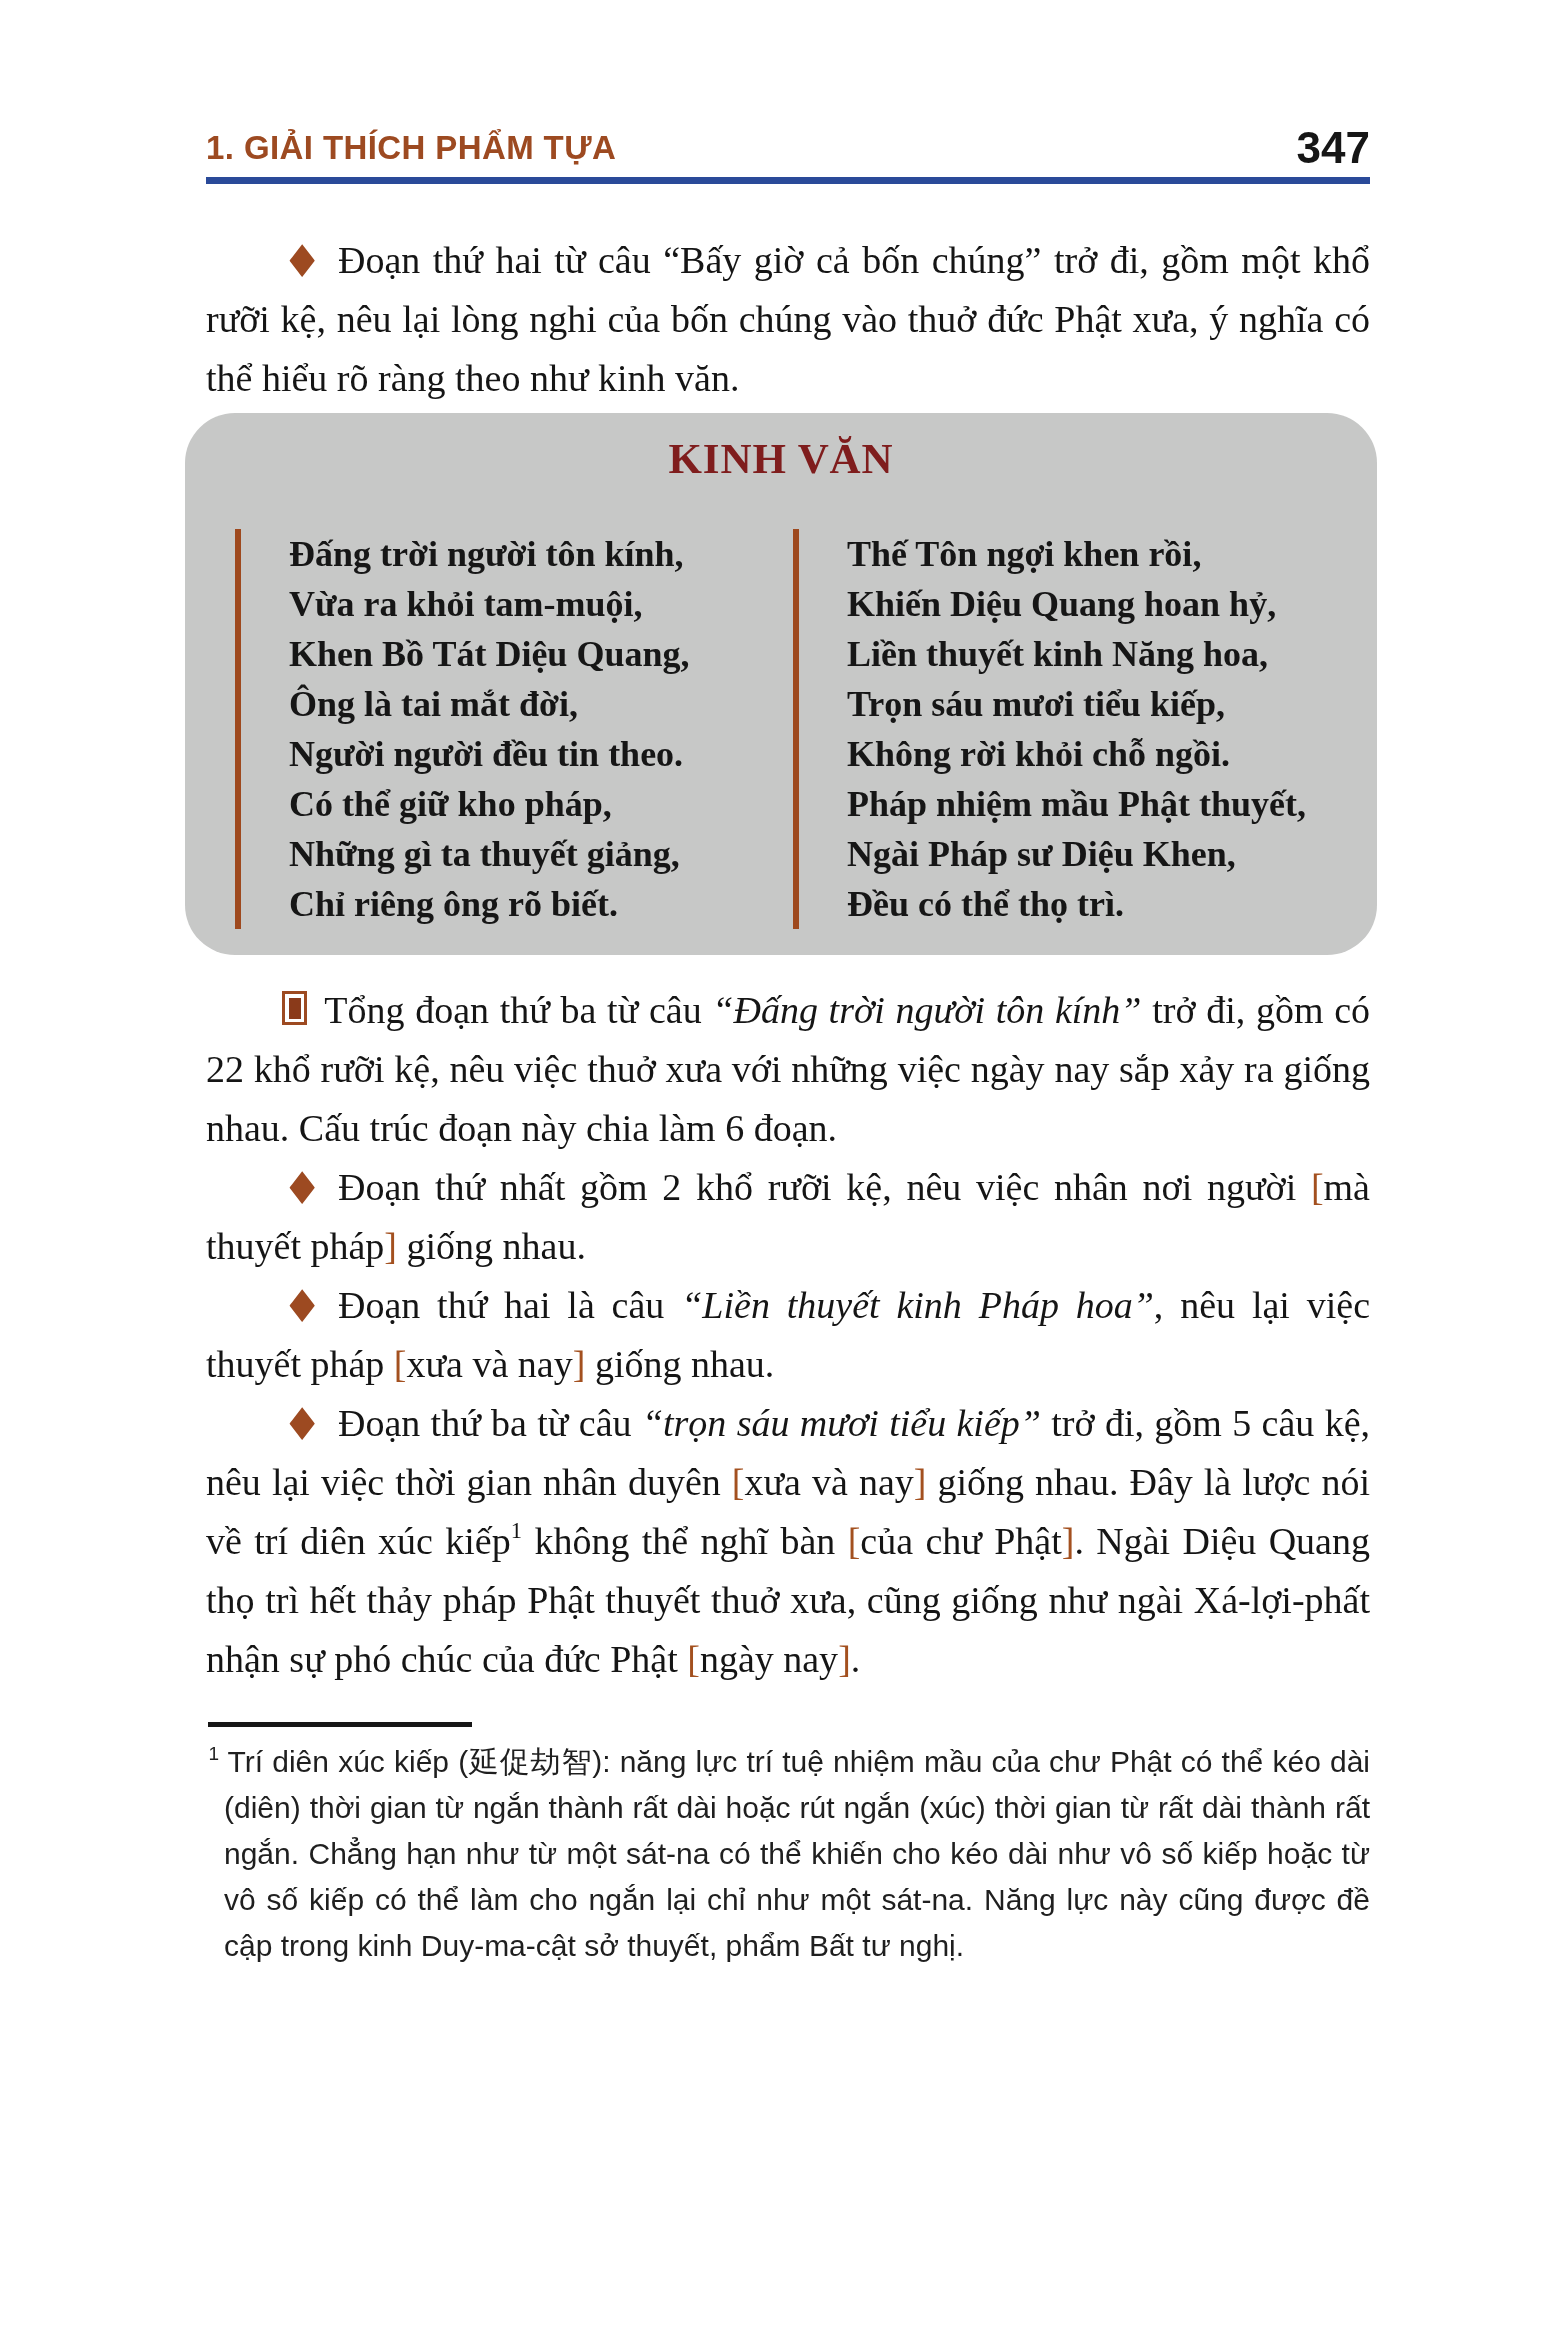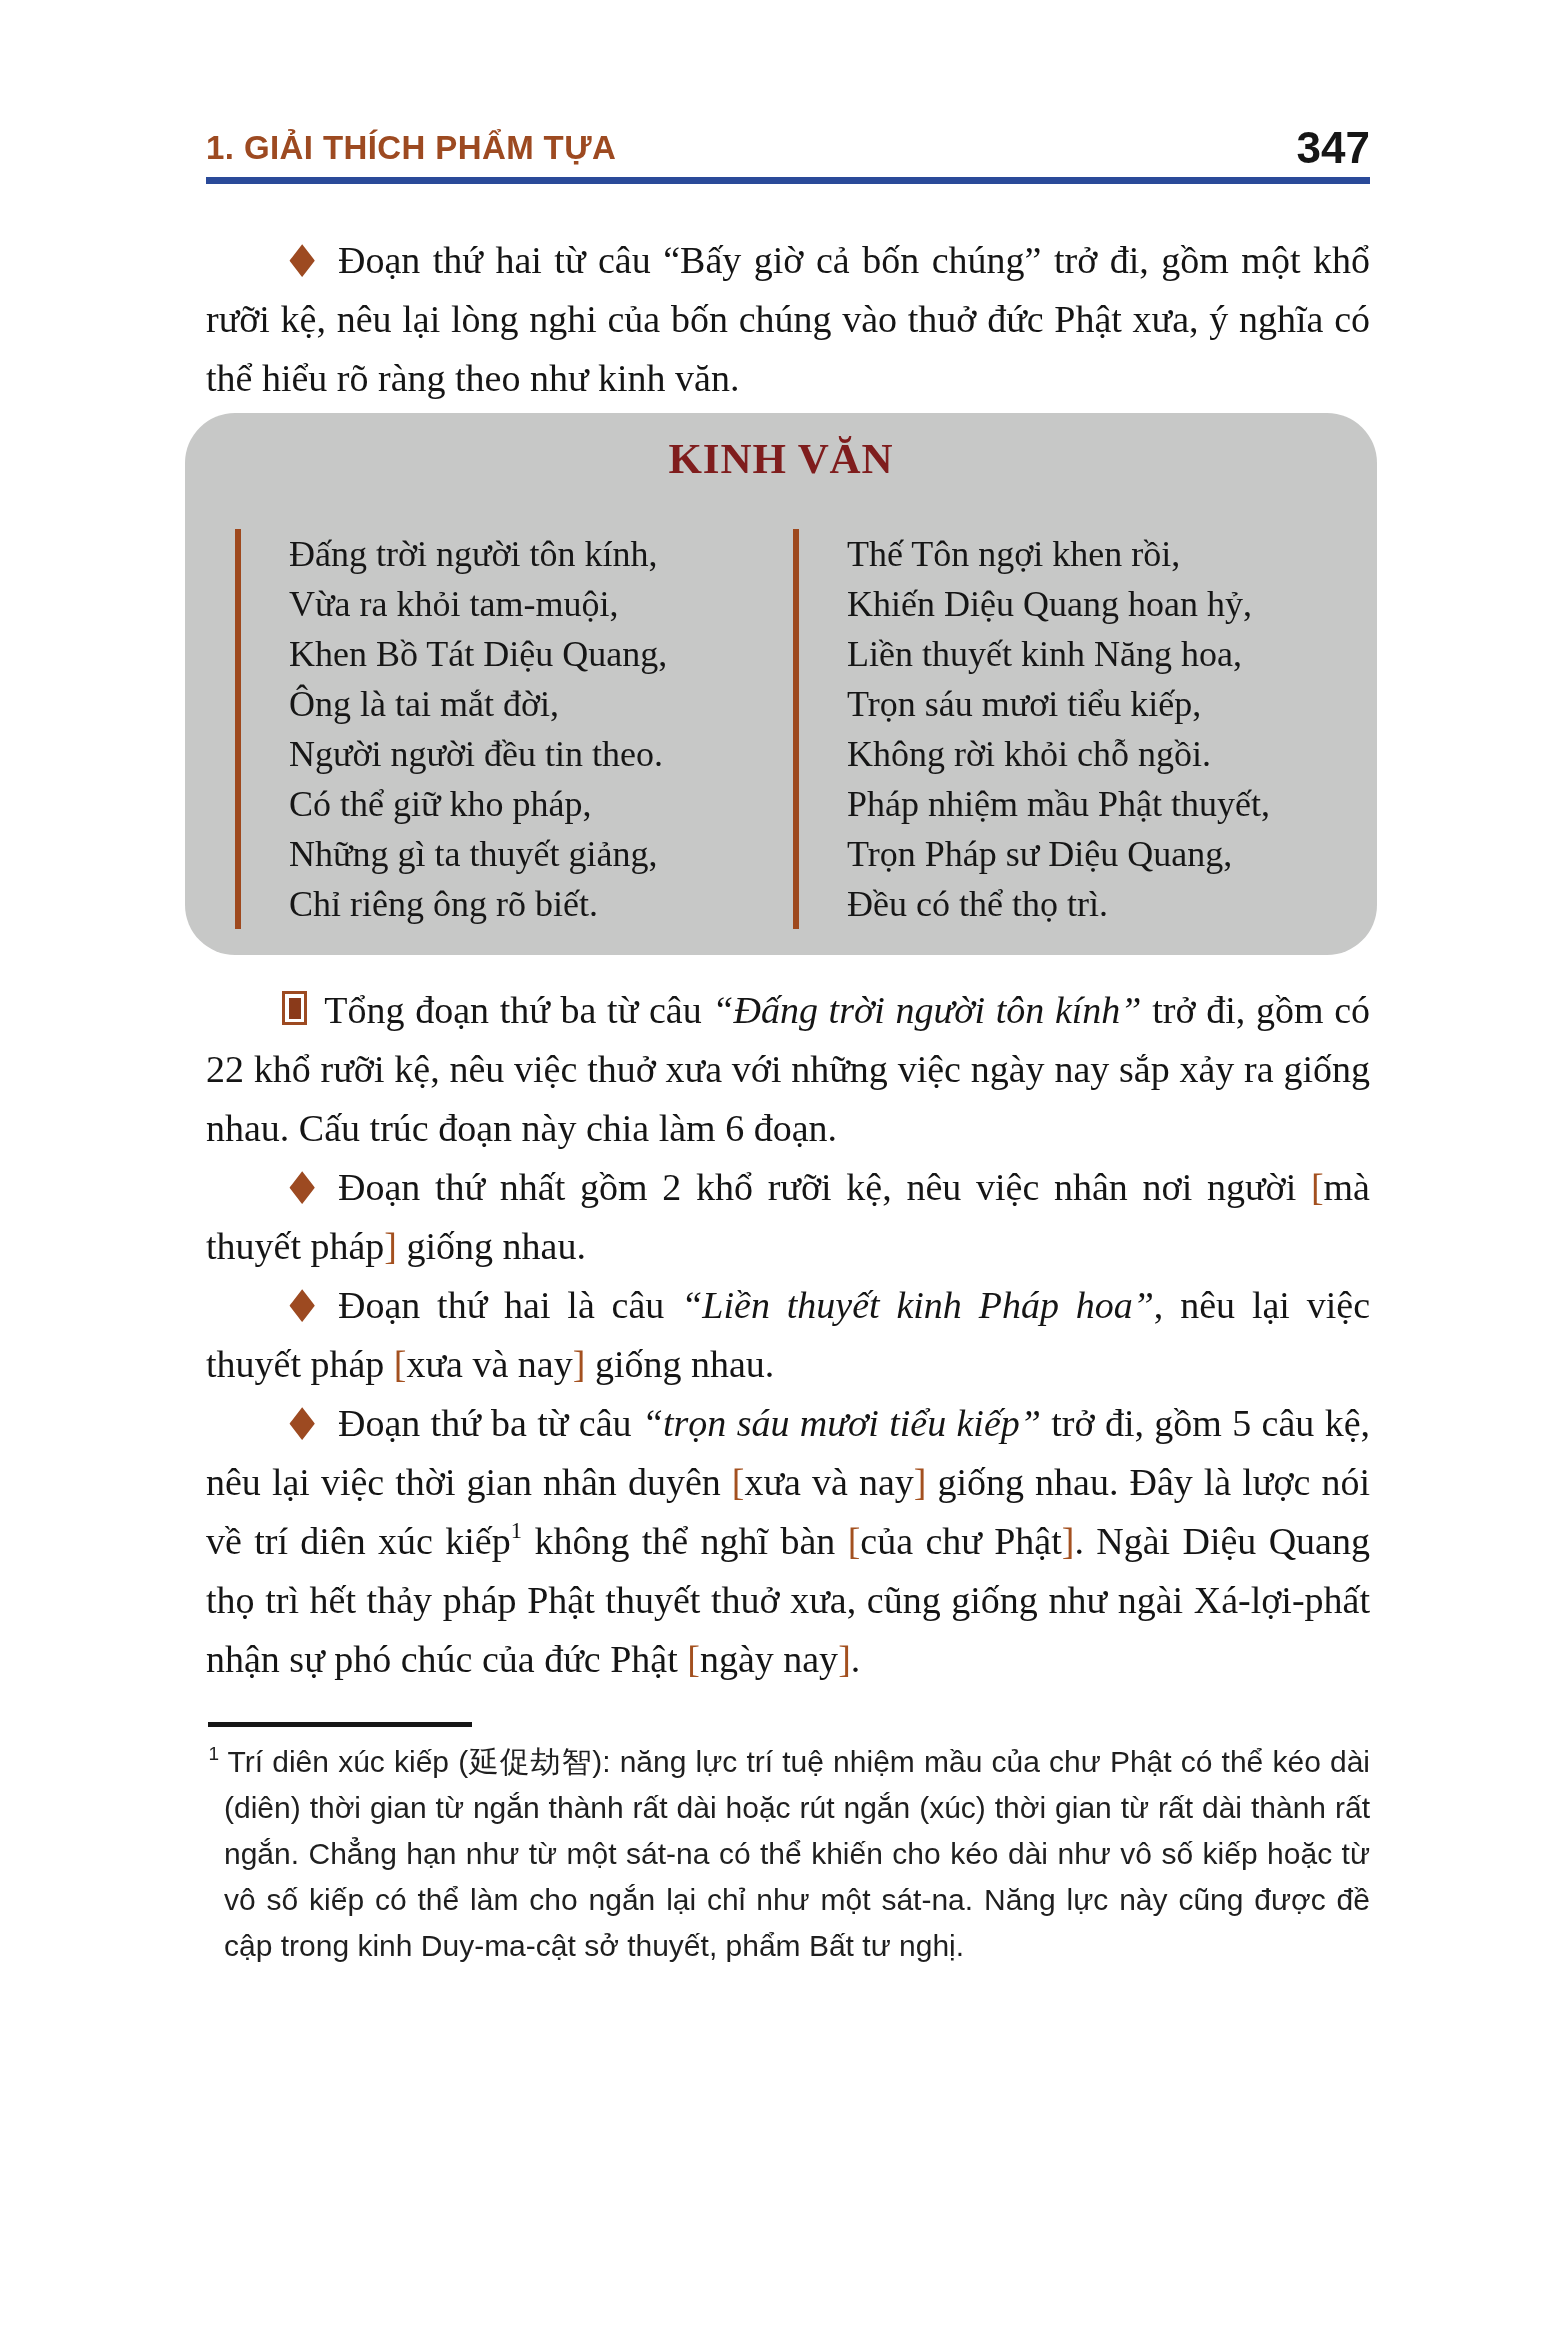--- a/index.html
+++ b/index.html
@@ -92,21 +92,21 @@
   }
   .kv-cols { display: flex; padding: 0 26px 0 50px; }
   .kv-col {
     flex: 1;
     border-left: 6px solid #9e491e;
     padding-left: 48px;
   }
   .kv-line {
     font-size: 36px;
     line-height: 50px;
-    font-weight: 400;
+    font-weight: 700;
     color: #161616;
     white-space: nowrap;
   }
 
   
   .fn-rule {
     width: 264px;
     height: 5.2px;
     background: #161616;
     margin: 33px 0 0 1.7px;
@@ -153,21 +153,21 @@
               <div class="kv-line">Những gì ta thuyết giảng,</div>
               <div class="kv-line">Chỉ riêng ông rõ biết.</div>
             </div>
           <div class="kv-col" id="kv-right">
               <div class="kv-line">Thế Tôn ngợi khen rồi,</div>
               <div class="kv-line">Khiến Diệu Quang hoan hỷ,</div>
               <div class="kv-line">Liền thuyết kinh Năng hoa,</div>
               <div class="kv-line">Trọn sáu mươi tiểu kiếp,</div>
               <div class="kv-line">Không rời khỏi chỗ ngồi.</div>
               <div class="kv-line">Pháp nhiệm mầu Phật thuyết,</div>
-              <div class="kv-line">Trọn Pháp sư Diệu Quang,</div>
+              <div class="kv-line">Ngài Pháp sư Diệu Khen,</div>
               <div class="kv-line">Đều có thể thọ trì.</div>
             </div>
         </div>
       </div>
 
       <div id="paras-after">
           <div class="para"><span class="square-marker"><span class="inner"></span></span><span>Tổng đoạn thứ ba từ câu </span><span class="seg-italic">“Đấng trời người tôn kính”</span><span> trở đi, gồm có 22 khổ rưỡi kệ, nêu việc thuở xưa với những việc ngày nay sắp xảy ra giống nhau. Cấu trúc đoạn này chia làm 6 đoạn.</span></div>
           <div class="para"><span class="diamond-marker">♦</span><span>Đoạn thứ nhất gồm 2 khổ rưỡi kệ, nêu việc nhân nơi người </span><span class="seg-bracket">[</span><span>mà thuyết pháp</span><span class="seg-bracket">]</span><span> giống nhau.</span></div>
           <div class="para"><span class="diamond-marker">♦</span><span>Đoạn thứ hai là câu </span><span class="seg-italic">“Liền thuyết kinh Pháp hoa”</span><span>, nêu lại việc thuyết pháp </span><span class="seg-bracket">[</span><span>xưa và nay</span><span class="seg-bracket">]</span><span> giống nhau.</span></div>
           <div class="para"><span class="diamond-marker">♦</span><span>Đoạn thứ ba từ câu </span><span class="seg-italic">“trọn sáu mươi tiểu kiếp”</span><span> trở đi, gồm 5 câu kệ, nêu lại việc thời gian nhân duyên </span><span class="seg-bracket">[</span><span>xưa và nay</span><span class="seg-bracket">]</span><span> giống nhau. Đây là lược nói về trí diên xúc kiếp</span><span class="seg-sup">1</span><span> không thể nghĩ bàn </span><span class="seg-bracket">[</span><span>của chư Phật</span><span class="seg-bracket">]</span><span>. Ngài Diệu Quang thọ trì hết thảy pháp Phật thuyết thuở xưa, cũng giống như ngài Xá-lợi-phất nhận sự phó chúc của đức Phật </span><span class="seg-bracket">[</span><span>ngày nay</span><span class="seg-bracket">]</span><span>.</span></div>

